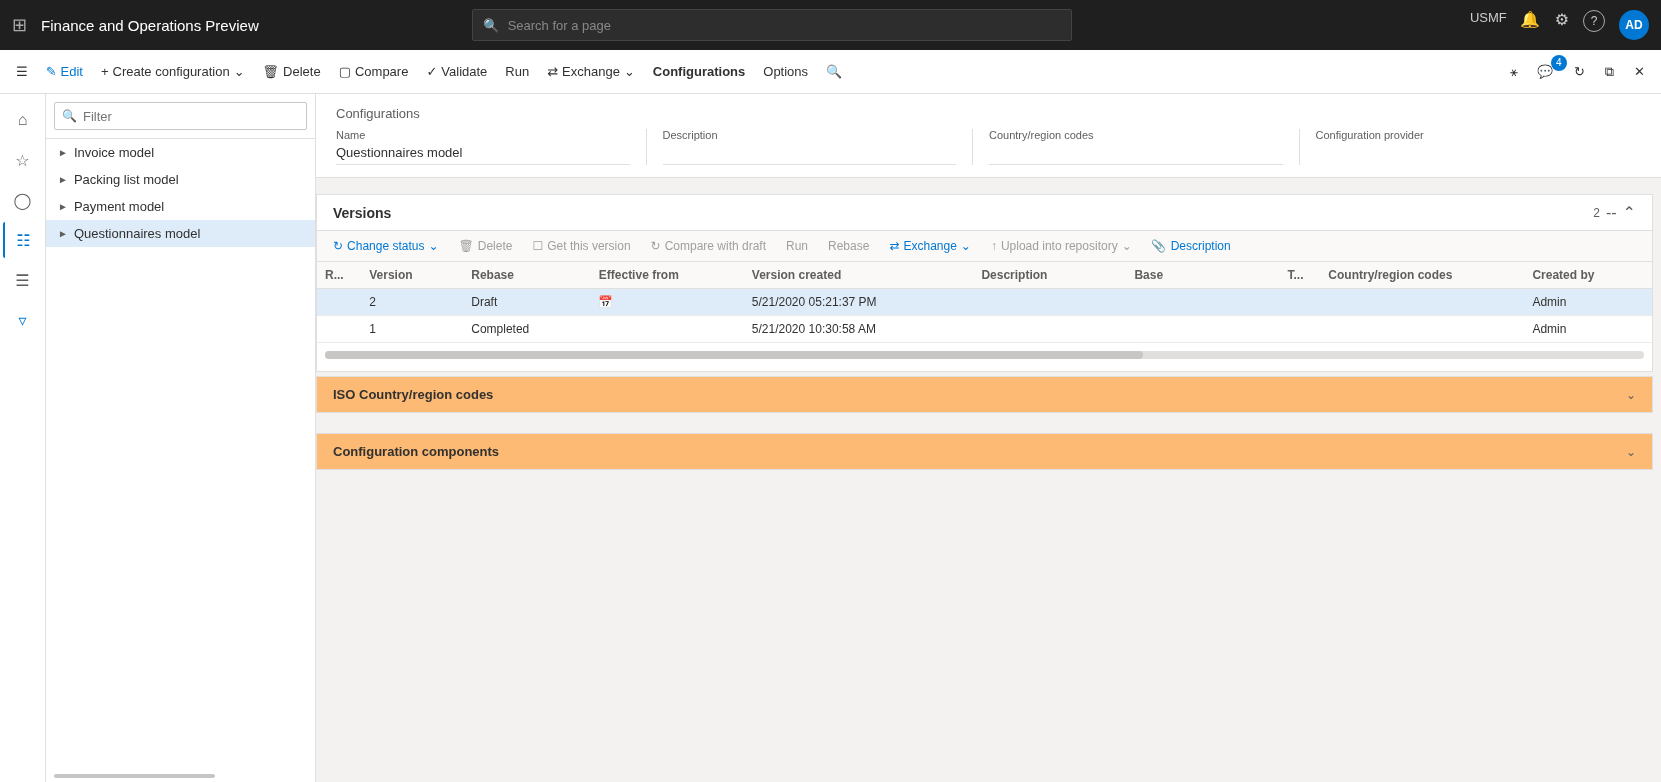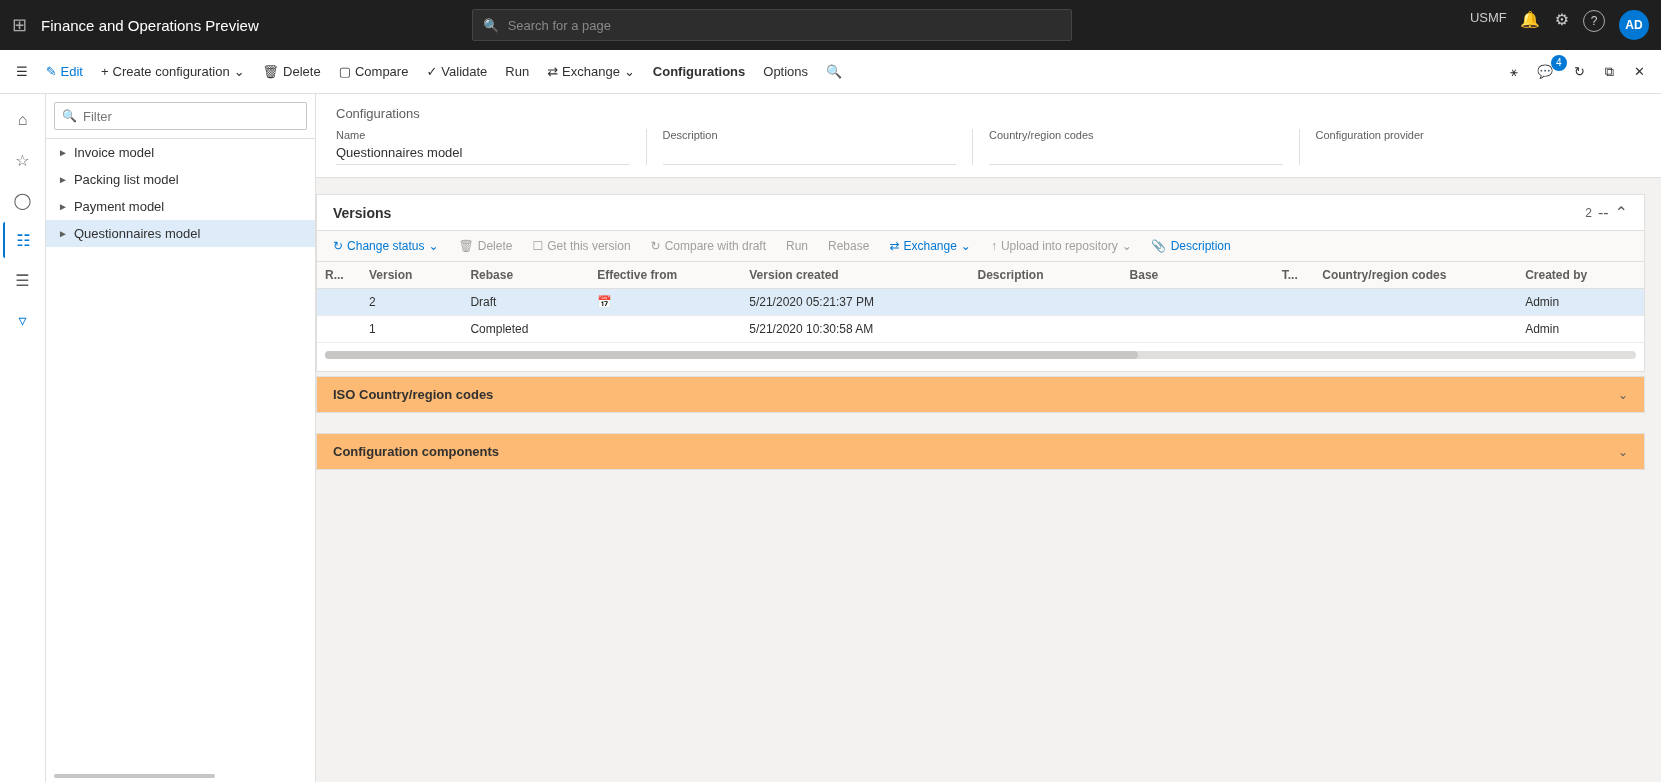--- a/index.html
+++ b/index.html
@@ -265,21 +265,21 @@
       display: flex;
       align-items: center;
       justify-content: space-between;
       padding: 10px 16px;
       cursor: pointer;
     }
     .collapsible-title { font-size: 13px; color: #323130; font-weight: 600; }
     .collapse-chevron { color: #605e5c; font-size: 12px; }
 
     .main-content-area {
-      padding: 8px 16px 0 0;
+      padding: 8px 8px 0 0;
     }
 
     .table-container {
       overflow-x: auto;
     }
   </style>
 </head>
 <body>
 
 <div class="top-bar">

